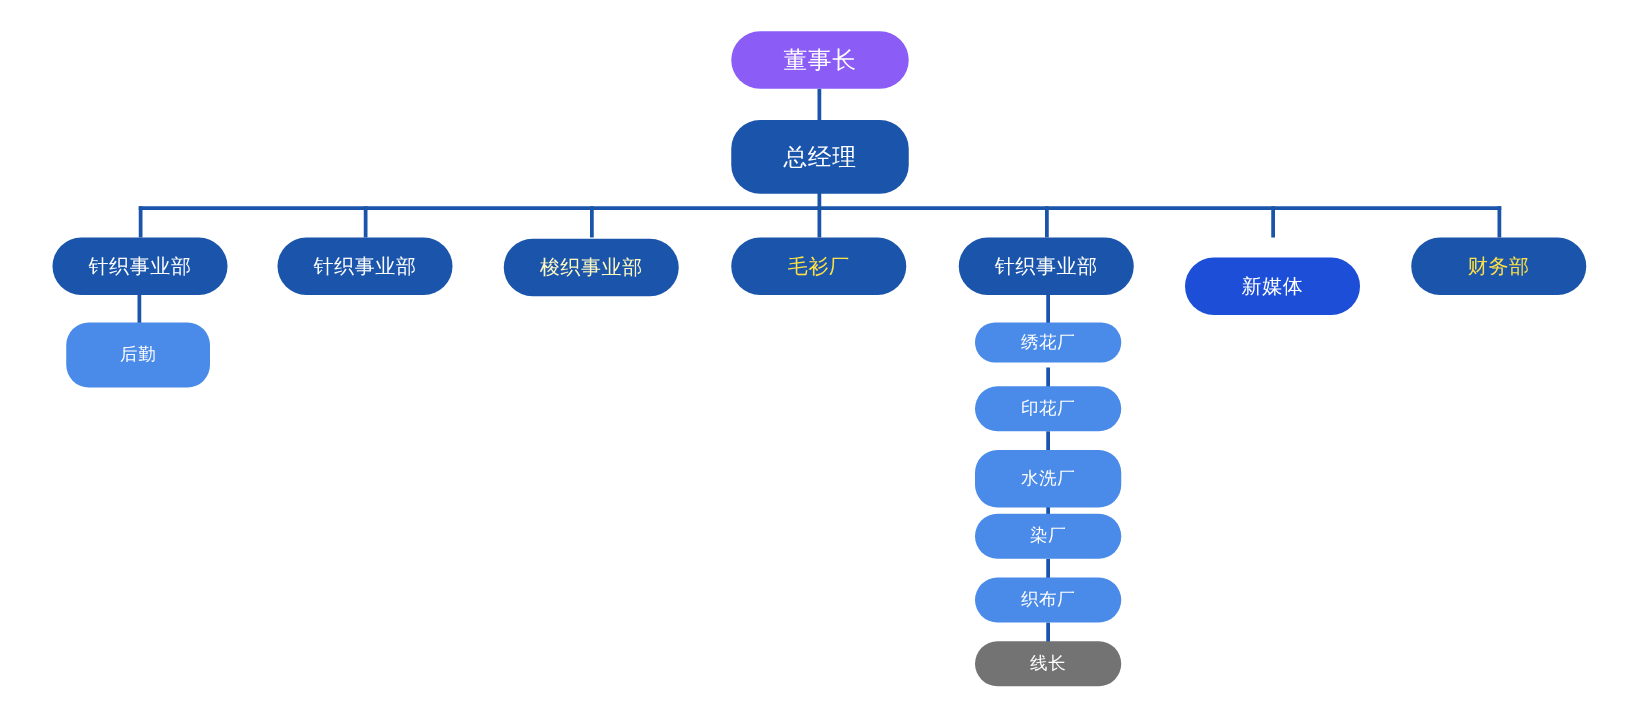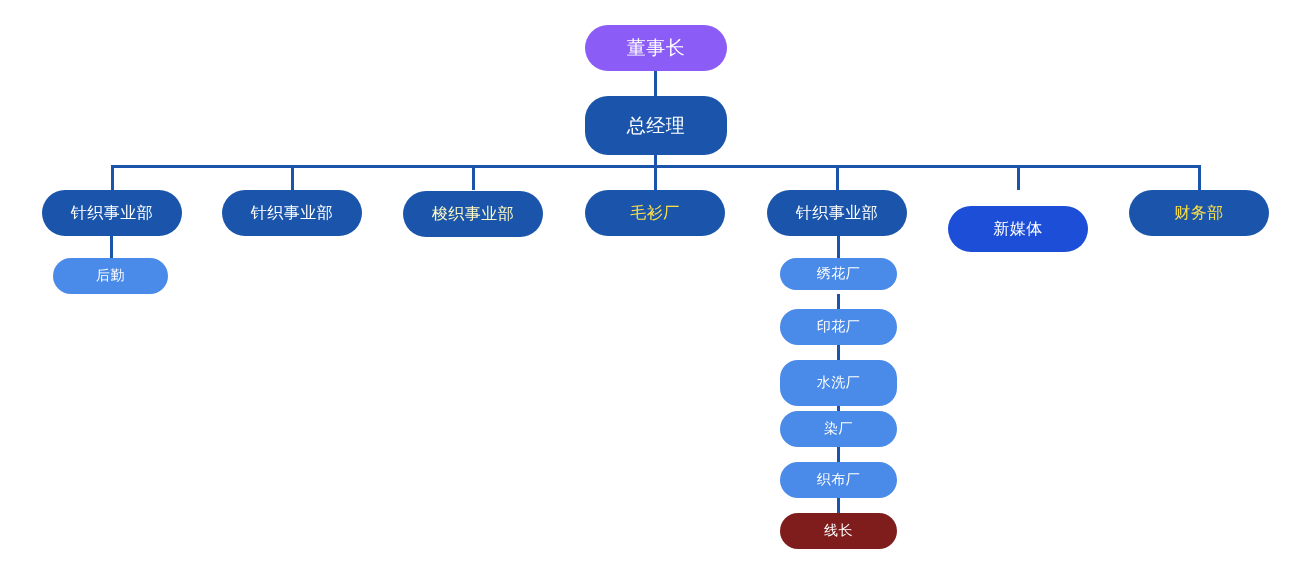--- a/index.html
+++ b/index.html
@@ -100,34 +100,34 @@
     </div>
     <div class="node level-dept" style="left: 767px; top: 190px; width: 140px; height: 46px; border-radius: 23px; background: rgb(26, 85, 171); color: rgb(255, 255, 255);">
       <span>针织事业部</span>
     </div>
     <div class="node level-dept" style="left: 948px; top: 190px; width: 140px; height: 46px; border-radius: 23px; background: #1d4ed8; color: rgb(255, 255, 255); margin-top: 16px;">
       <span>新媒体</span>
     </div>
     <div class="node level-dept" style="left: 1129px; top: 190px; width: 140px; height: 46px; border-radius: 23px; background: rgb(26, 85, 171); color: #fde047;">
       <span>财务部</span>
     </div>
-    <div class="node level-sub" style="left: 53px; top: 258px; width: 115px; height: 36px; border-radius: 18px; background: rgb(74, 138, 232); color: rgb(255, 255, 255);">
+    <div class="node level-sub" style="left: 53px; top: 258px; width: 115px; height: 52px; border-radius: 18px; background: rgb(74, 138, 232); color: rgb(255, 255, 255);">
       <span>后勤</span>
     </div>
     <div class="node level-sub" style="left: 780px; top: 258px; width: 117px; height: 32px; border-radius: 18px; background: rgb(74, 138, 232); color: rgb(255, 255, 255);">
       <span>绣花厂</span>
     </div>
     <div class="node level-sub" style="left: 780px; top: 309px; width: 117px; height: 36px; border-radius: 18px; background: rgb(74, 138, 232); color: rgb(255, 255, 255);">
       <span>印花厂</span>
     </div>
     <div class="node level-sub" style="left: 780px; top: 360px; width: 117px; height: 46px; border-radius: 18px; background: rgb(74, 138, 232); color: rgb(255, 255, 255);">
       <span>水洗厂</span>
     </div>
     <div class="node level-sub" style="left: 780px; top: 411px; width: 117px; height: 36px; border-radius: 18px; background: rgb(74, 138, 232); color: rgb(255, 255, 255);">
       <span>染厂</span>
     </div>
     <div class="node level-sub" style="left: 780px; top: 462px; width: 117px; height: 36px; border-radius: 18px; background: rgb(74, 138, 232); color: rgb(255, 255, 255);">
       <span>织布厂</span>
     </div>
-    <div class="node level-sub" style="left: 780px; top: 513px; width: 117px; height: 36px; border-radius: 18px; background: #7f1d1d; color: rgb(255, 255, 255);">
+    <div class="node level-sub" style="left: 780px; top: 513px; width: 117px; height: 36px; border-radius: 18px; background: #737373; color: rgb(255, 255, 255);">
       <span>线长</span>
     </div>
   </div>
 
 </body></html>

